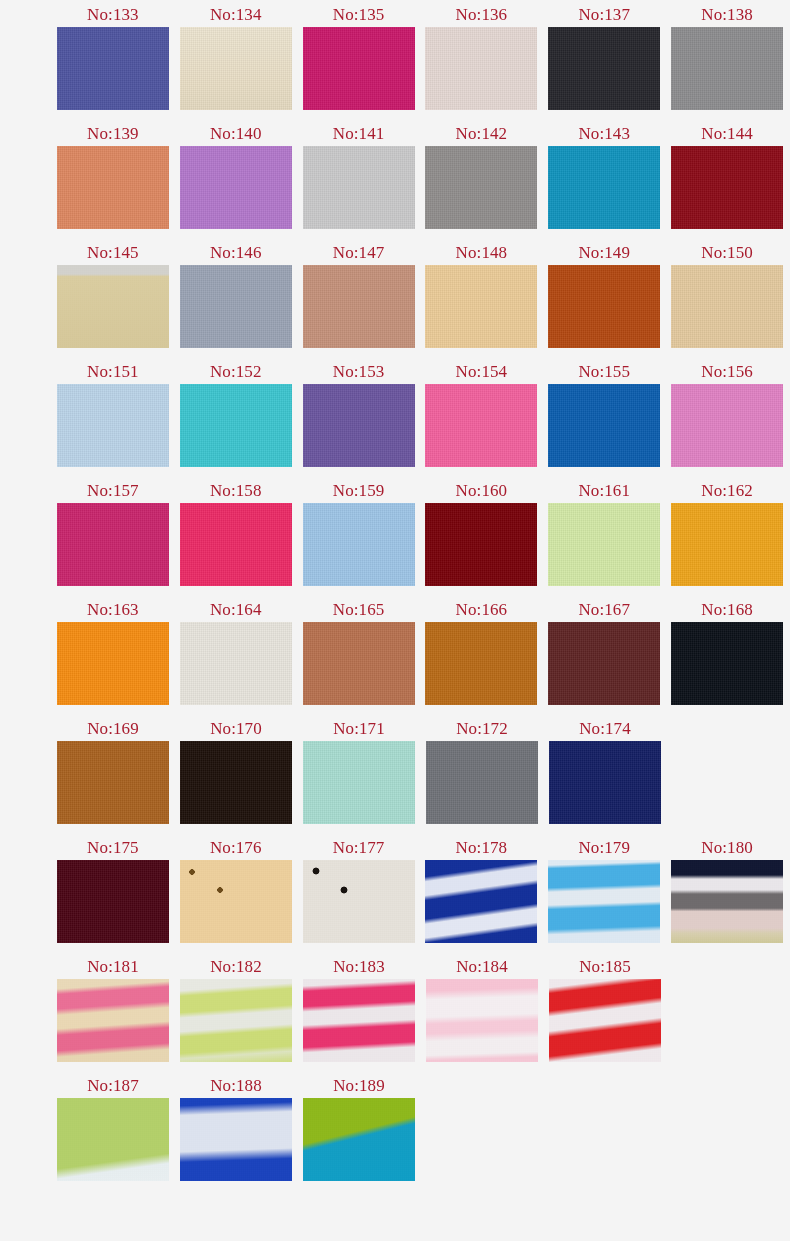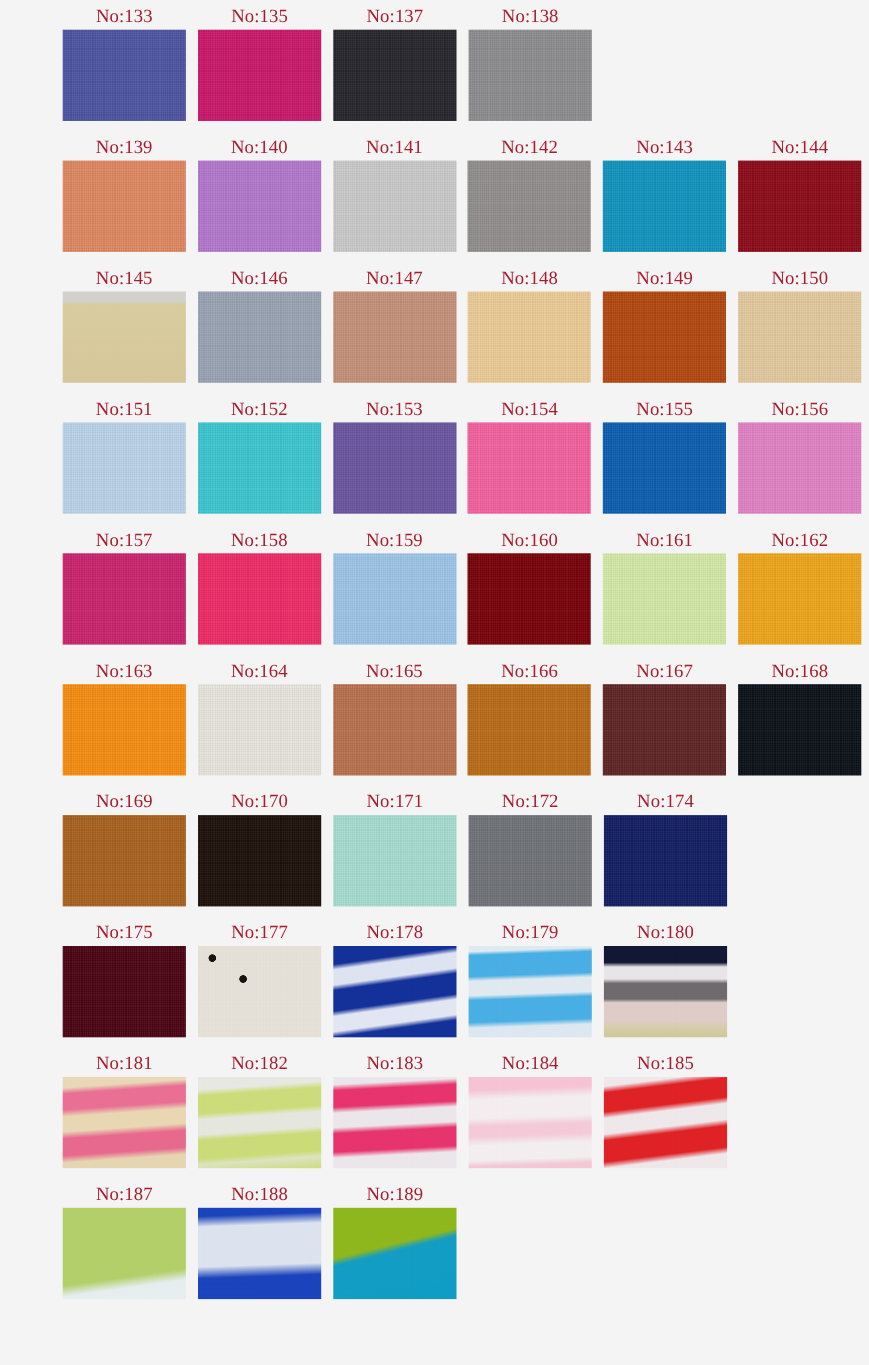--- a/index.html
+++ b/index.html
@@ -79,24 +79,32 @@
 </head>
 <body>
 
 <div id="catalog">
     <div class="swatch-row">
       <div class="swatch-cell">
         <div class="swatch-label">No:133</div>
         <div class="swatch-chip" style="background:#4e54a0;"></div>
       </div>
       <div class="swatch-cell">
+        <div class="swatch-label">No:134</div>
+        <div class="swatch-chip" style="background:linear-gradient(180deg,#ece4d0 0%,#e8ddc4 70%,#e3d8bf 100%);"></div>
+      </div>
+      <div class="swatch-cell">
         <div class="swatch-label">No:135</div>
         <div class="swatch-chip" style="background:#c9186a;"></div>
       </div>
       <div class="swatch-cell">
+        <div class="swatch-label">No:136</div>
+        <div class="swatch-chip" style="background:#e4d7d2;"></div>
+      </div>
+      <div class="swatch-cell">
         <div class="swatch-label">No:137</div>
         <div class="swatch-chip" style="background:#26262c;"></div>
       </div>
       <div class="swatch-cell">
         <div class="swatch-label">No:138</div>
         <div class="swatch-chip" style="background:#8c8c8e;"></div>
       </div>
     </div>
     <div class="swatch-row">
       <div class="swatch-cell">
@@ -249,20 +257,24 @@
         <div class="swatch-label">No:174</div>
         <div class="swatch-chip" style="background:#131e63;"></div>
       </div>
     </div>
     <div class="swatch-row">
       <div class="swatch-cell">
         <div class="swatch-label">No:175</div>
         <div class="swatch-chip" style="background:#4a0414;"></div>
       </div>
       <div class="swatch-cell">
+        <div class="swatch-label">No:176</div>
+        <div class="swatch-chip flat" style="background-color:#edcf9c;background-image:radial-gradient(circle at 12px 12px,#6b4a18 2.6px,transparent 3px),radial-gradient(circle at 40px 30px,#6b4a18 2.6px,transparent 3px);background-size:56px 42px,56px 42px;"></div>
+      </div>
+      <div class="swatch-cell">
         <div class="swatch-label">No:177</div>
         <div class="swatch-chip flat" style="background-color:#e6e2da;background-image:radial-gradient(circle at 13px 11px,#17120e 3.2px,transparent 3.7px),radial-gradient(circle at 41px 30px,#17120e 3.2px,transparent 3.7px);background-size:56px 40px,56px 40px;"></div>
       </div>
       <div class="swatch-cell">
         <div class="swatch-label">No:178</div>
         <div class="swatch-chip smooth" style="background:linear-gradient(172deg,#14309a 0%,#14309a 17%,#dfe4f2 22%,#dfe4f2 36%,#14309a 41%,#14309a 60%,#e3e7f3 65%,#e3e7f3 79%,#14309a 84%,#14309a 100%);"></div>
       </div>
       <div class="swatch-cell">
         <div class="swatch-label">No:179</div>
         <div class="swatch-chip smooth" style="background:linear-gradient(178deg,#dfeaf3 0%,#dfeaf3 6%,#48afe4 10%,#48afe4 32%,#e2eaf1 37%,#e2eaf1 52%,#48afe4 57%,#48afe4 80%,#dde8f2 86%,#dde8f2 100%);"></div>

